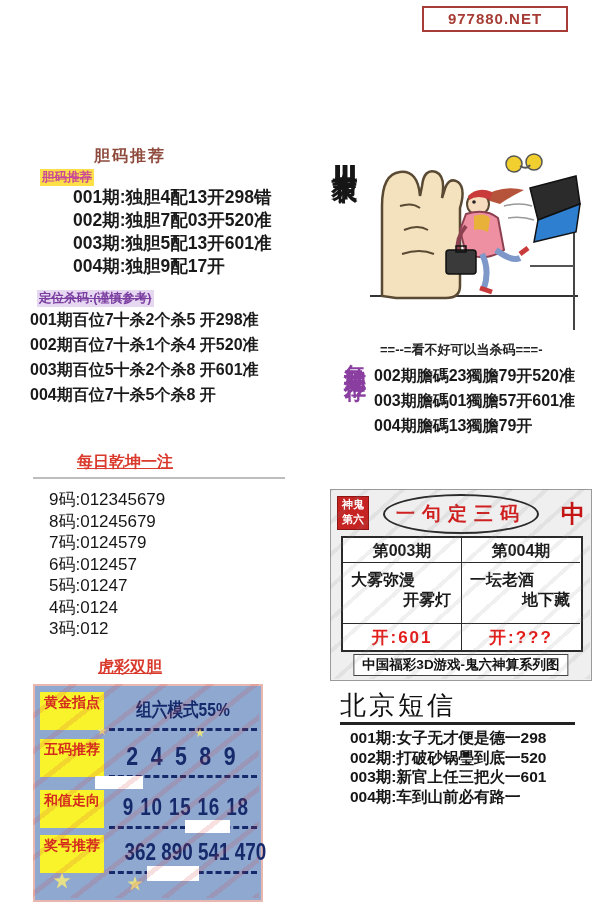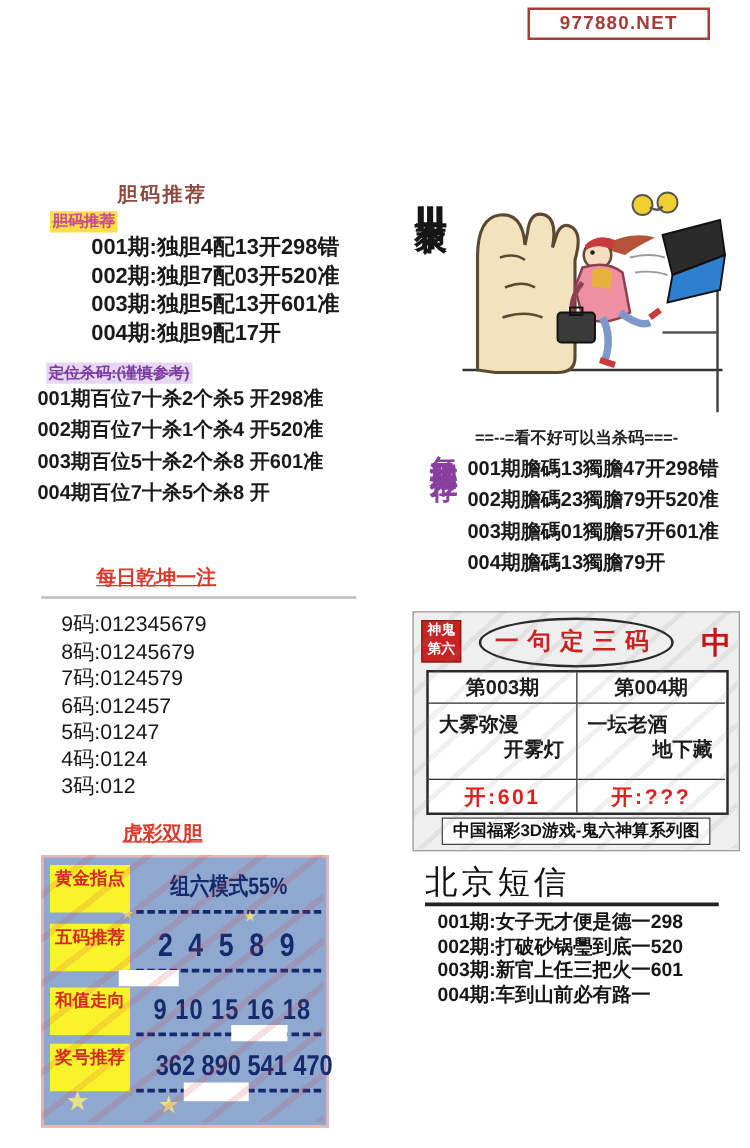--- a/index.html
+++ b/index.html
@@ -180,21 +180,20 @@
       <path d="M120,108 Q128,124 122,142 M134,104 Q150,116 158,112" stroke="#7d98c9" stroke-width="6" fill="none"></path>
       <path d="M118,142 L130,146 M158,108 L166,102" stroke="#c93b3b" stroke-width="5"></path>
 
       <path d="M142,60 Q158,56 170,60 M146,72 Q160,70 172,74" stroke="#999" stroke-width="1.5" fill="none"></path>
     </svg>
   </div>
 
   <div class="abs dudan-vertical">每独胆推荐</div>
   <div class="abs dudan-header">==--=看不好可以当杀码===-</div>
   <div class="abs dudan-lines">
-    <div>001期膽碼13獨膽47开298错</div>
     <div>002期膽碼23獨膽79开520准</div>
     <div>003期膽碼01獨膽57开601准</div>
     <div>004期膽碼13獨膽79开</div>
   </div>
 
   <div class="abs yiju-box">
     <div class="yiju-seal">
       <div>神鬼</div>
       <div>第六</div>
     </div>

